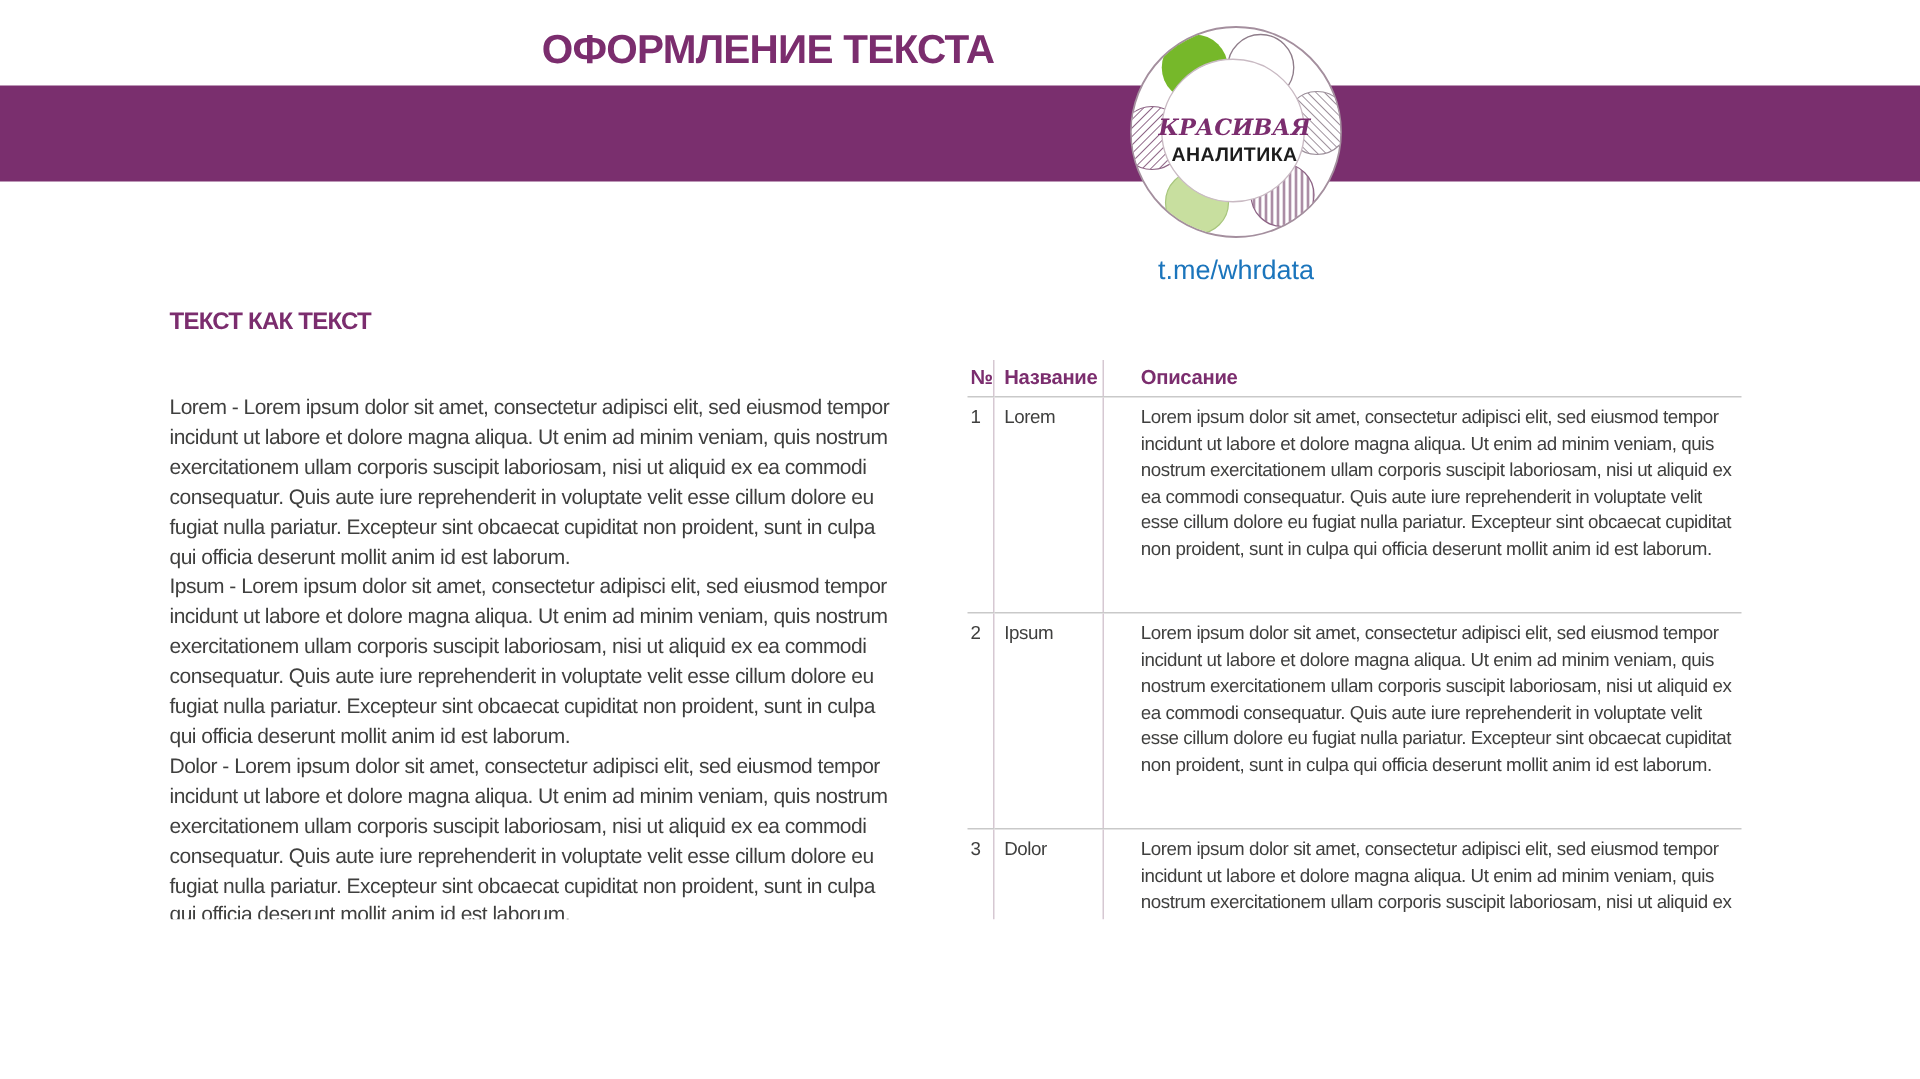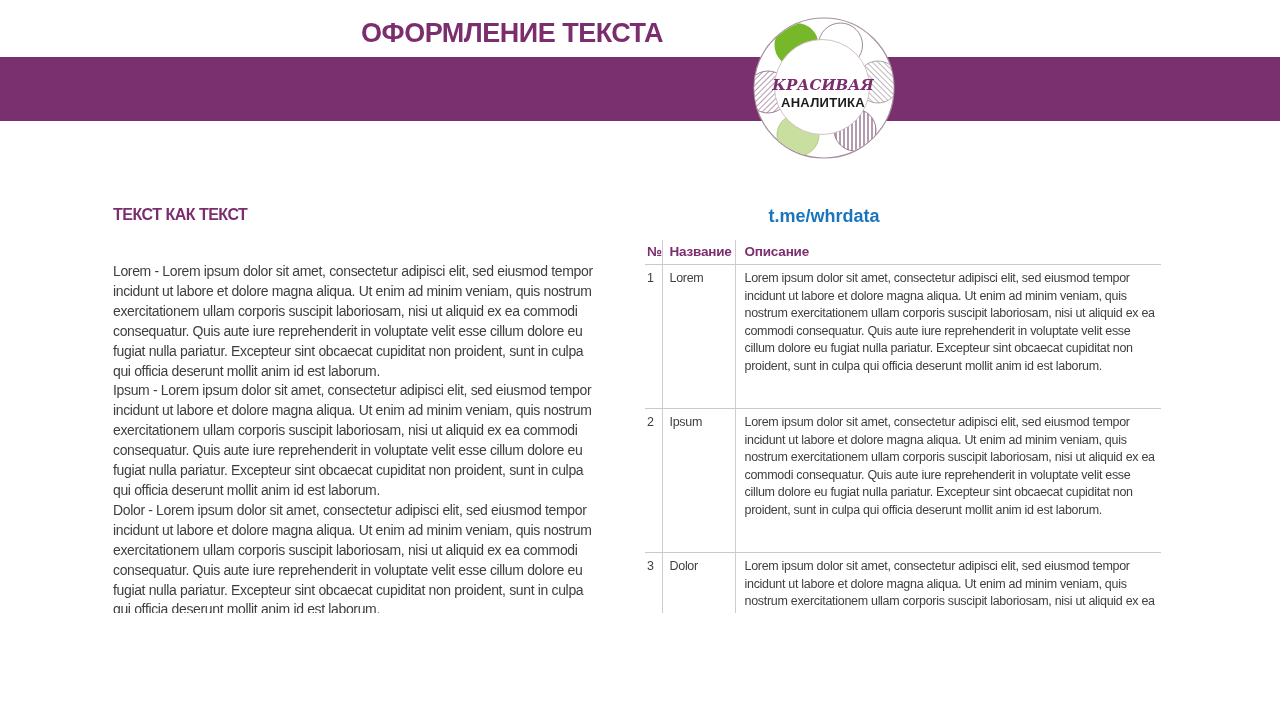--- a/index.html
+++ b/index.html
@@ -10,21 +10,21 @@
   .slide-title{
     position:absolute;top:18px;left:0;width:1024px;text-align:center;
     font-size:27px;font-weight:bold;letter-spacing:-0.5px;color:#7b2d6e;
   }
   .brand-band{
     position:absolute;top:57px;left:0;width:1280px;height:64px;background:#7a2f6e;
   }
   .brand-logo{position:absolute;left:751px;top:15px;width:146px;height:146px;}
   .tg-link{
     position:absolute;top:170px;left:744px;width:160px;text-align:center;
-    font-size:18px;font-weight:bold;color:#1b75bc;cursor:pointer;text-decoration:none;margin-top:36px;
+    font-size:18px;font-weight:normal;color:#1b75bc;cursor:pointer;text-decoration:none;
   }
   .section-heading{
     position:absolute;top:206px;margin:0;
     font-size:16px;font-weight:bold;letter-spacing:-0.5px;color:#7b2d6e;
   }
   .heading-left{left:113px;}
   .heading-right{left:645px;color:#76b82a;}
   .left-body{
     position:absolute;left:113px;top:262px;width:480px;
     font-size:14px;letter-spacing:-0.35px;line-height:19.9px;color:#3f3f3e;
@@ -43,21 +43,21 @@
     height:22px;padding:0 2px 2px 2px;
     border-bottom:1px solid #c9c9c9;
   }
   .data-table td{
     vertical-align:top;color:#3f3f3e;
     font-size:12.5px;letter-spacing:-0.3px;line-height:17.6px;
     padding:5px 2px 0 2px;
     border-bottom:1px solid #c9c9c9;
   }
   .data-table th.name,.data-table td.name{padding-left:7px;}
-  .data-table th.desc,.data-table td.desc{padding-left:9px;}
+  .data-table th.desc,.data-table td.desc{padding-left:25px;}
   .data-table .name,.data-table .desc{border-left:1px solid #d6c8d2;margin-top:44px;}
   .data-table tr.r1 td{height:138px;}
   .data-table tr.r2 td{height:138px;}
   .data-table tr.r3 td{height:157px;}
   .desc-clip{max-height:145px;overflow:hidden;}
   .r3 .desc-clip{max-height:150px;}
 </style>
 </head>
 <body>
 

